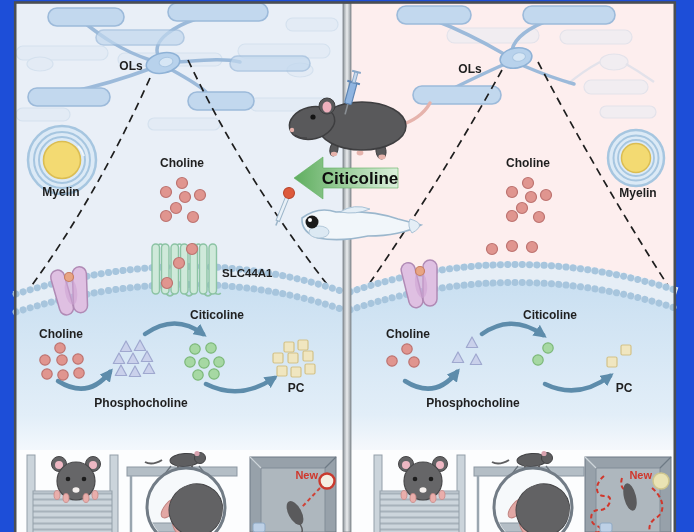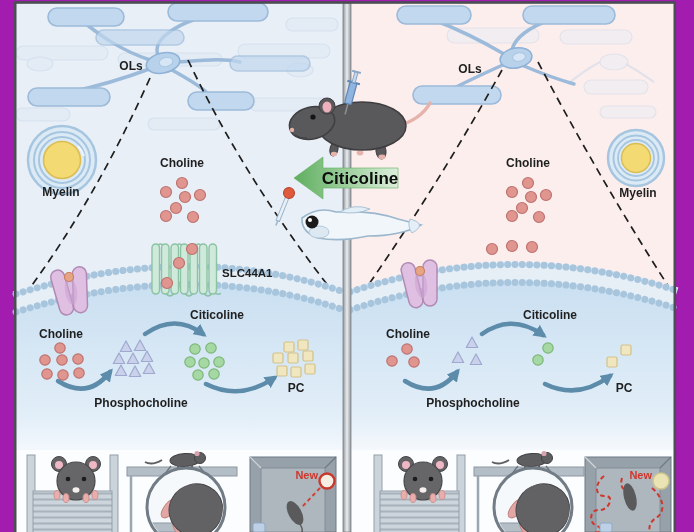--- a/index.html
+++ b/index.html
@@ -1,16 +1,16 @@
 <!DOCTYPE html>
 <html><head>
 <meta charset="utf-8">
 <style>
   html,body{margin:0;padding:0;background:#ffffff;}
-  .stage{position:relative;width:694px;height:532px;background:#a21caf;overflow:hidden;
+  .stage{position:relative;width:694px;height:532px;background:#1d4ed8;overflow:hidden;
          font-family:"Liberation Sans","DejaVu Sans",sans-serif;text-align:right;}
   svg{position:absolute;left:0;top:0;}
   text{font-family:"Liberation Sans","DejaVu Sans",sans-serif;}
   .lbl{font-weight:bold;fill:#1f1f1f;font-size:12px;}
   .lbl-sm{font-weight:bold;fill:#1f1f1f;font-size:11.5px;}
   .lbl-new{font-weight:bold;fill:#d0372c;font-size:11px;}
   .lbl-big{font-weight:bold;fill:#0d0d0d;font-size:17px;}
 </style>
 </head>
 <body>

